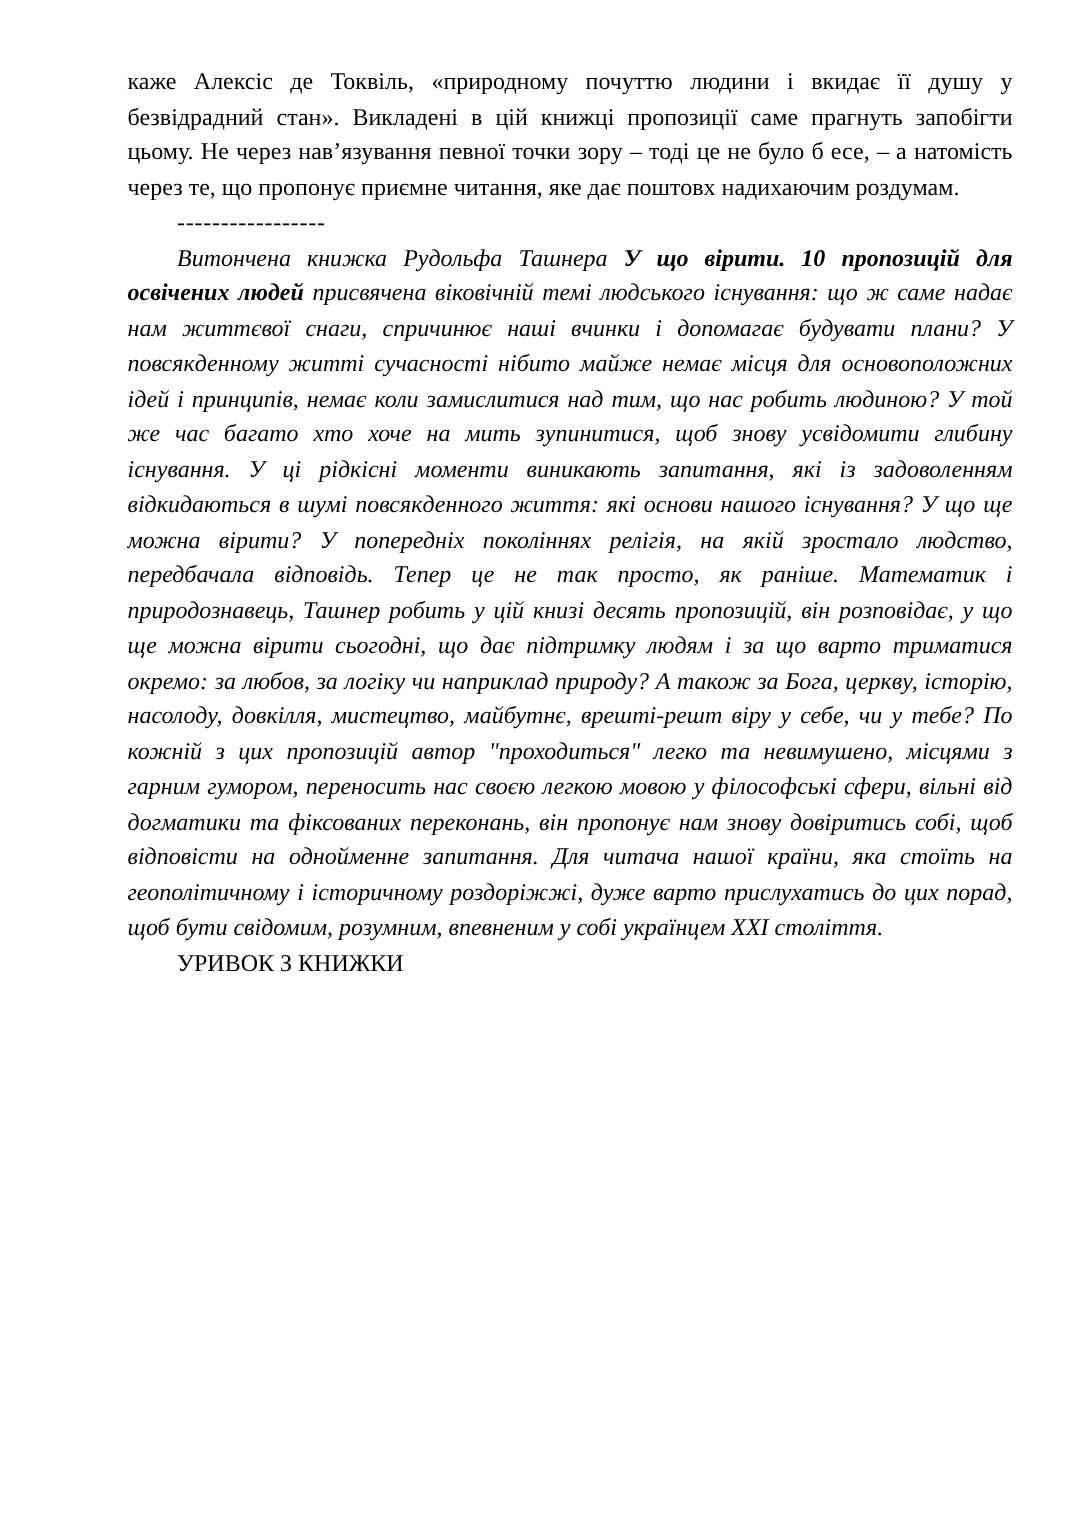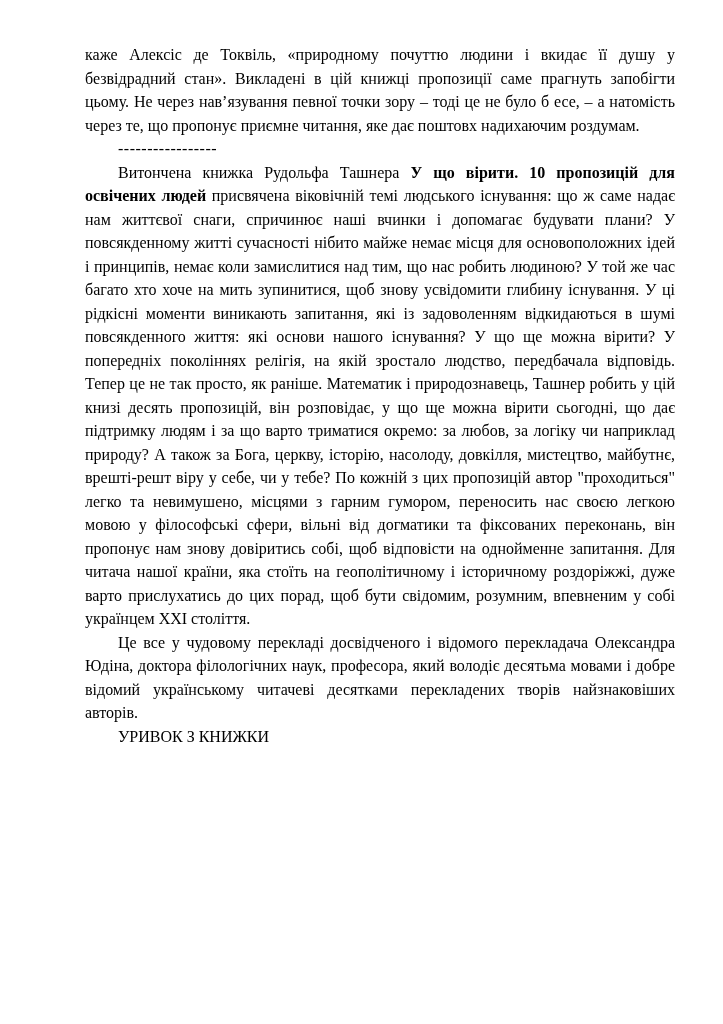--- a/index.html
+++ b/index.html
@@ -29,20 +29,21 @@
   .content p, .content h2 {
     margin: 0;
     padding: 0;
     font-size: 16px;
     line-height: 23.5px;
     font-weight: normal;
     text-align: justify;
   }
   .indent {
     text-indent: 33px;
+    font-style: italic;
   }
   .separator {
     margin-top: 45px;
     text-indent: 33px;
     text-align: left;
     letter-spacing: 0.5px;
   }
   .heading {
     margin-top: 18px;
     font-weight: bold;
@@ -68,18 +69,17 @@
 <div class="page">
   <div class="content">
 
     <p class="para">каже Алексіс де Токвіль, «природному почуттю людини і вкидає її душу у безвідрадний стан». Викладені в цій книжці пропозиції саме прагнуть запобігти цьому. Не через нав’язування певної точки зору – тоді це не було б есе, – а натомість через те, що пропонує приємне читання, яке дає поштовх надихаючим роздумам.</p>
 
     <p class="separator">-----------------</p>
 
 
     <p class="indent para-about"><span>Витончена книжка Рудольфа Ташнера </span><span class="bold">У що вірити. 10 пропозицій для освічених людей</span><span> присвячена віковічній темі людського існування: що ж саме надає нам життєвої снаги, спричинює наші вчинки і допомагає будувати плани? У повсякденному житті сучасності нібито майже немає місця для основоположних ідей і принципів, немає коли замислитися над тим, що нас робить людиною? У той же час багато хто хоче на мить зупинитися, щоб знову усвідомити глибину існування. У ці рідкісні моменти виникають запитання, які із задоволенням відкидаються в шумі повсякденного життя: які основи нашого існування? У що ще можна вірити? У попередніх поколіннях релігія, на якій зростало людство, передбачала відповідь. Тепер це не так просто, як раніше. Математик і природознавець, Ташнер робить у цій книзі десять пропозицій, він розповідає, у що ще можна вірити сьогодні, що дає підтримку людям і за що варто триматися окремо: за любов, за логіку чи наприклад природу? А також за Бога, церкву, історію, насолоду, довкілля, мистецтво, майбутнє, врешті-решт віру у себе, чи у тебе? По кожній з цих пропозицій автор "проходиться" легко та невимушено, місцями з гарним гумором, переносить нас своєю легкою мовою у філософські сфери, вільні від догматики та фіксованих переконань, він пропонує нам знову довіритись собі, щоб відповісти на однойменне запитання. Для читача нашої країни, яка стоїть на геополітичному і історичному роздоріжжі, дуже варто прислухатись до цих порад, щоб бути свідомим, розумним, впевненим у собі українцем XXI століття.</span></p>
 
-    <p class="indent para-translator">Це все у чудовому перекладі досвідченого і відомого перекладача Олександра Юдіна, доктора філологічних наук, професора, який володіє десятьма мовами і добре відомий українському читачеві десятками перекладених творів найзнаковіших авторів.</p>
 
     <h2 class="heading heading-excerpt">УРИВОК З КНИЖКИ</h2>
 
   </div>
 </div>
 
 </body></html>

